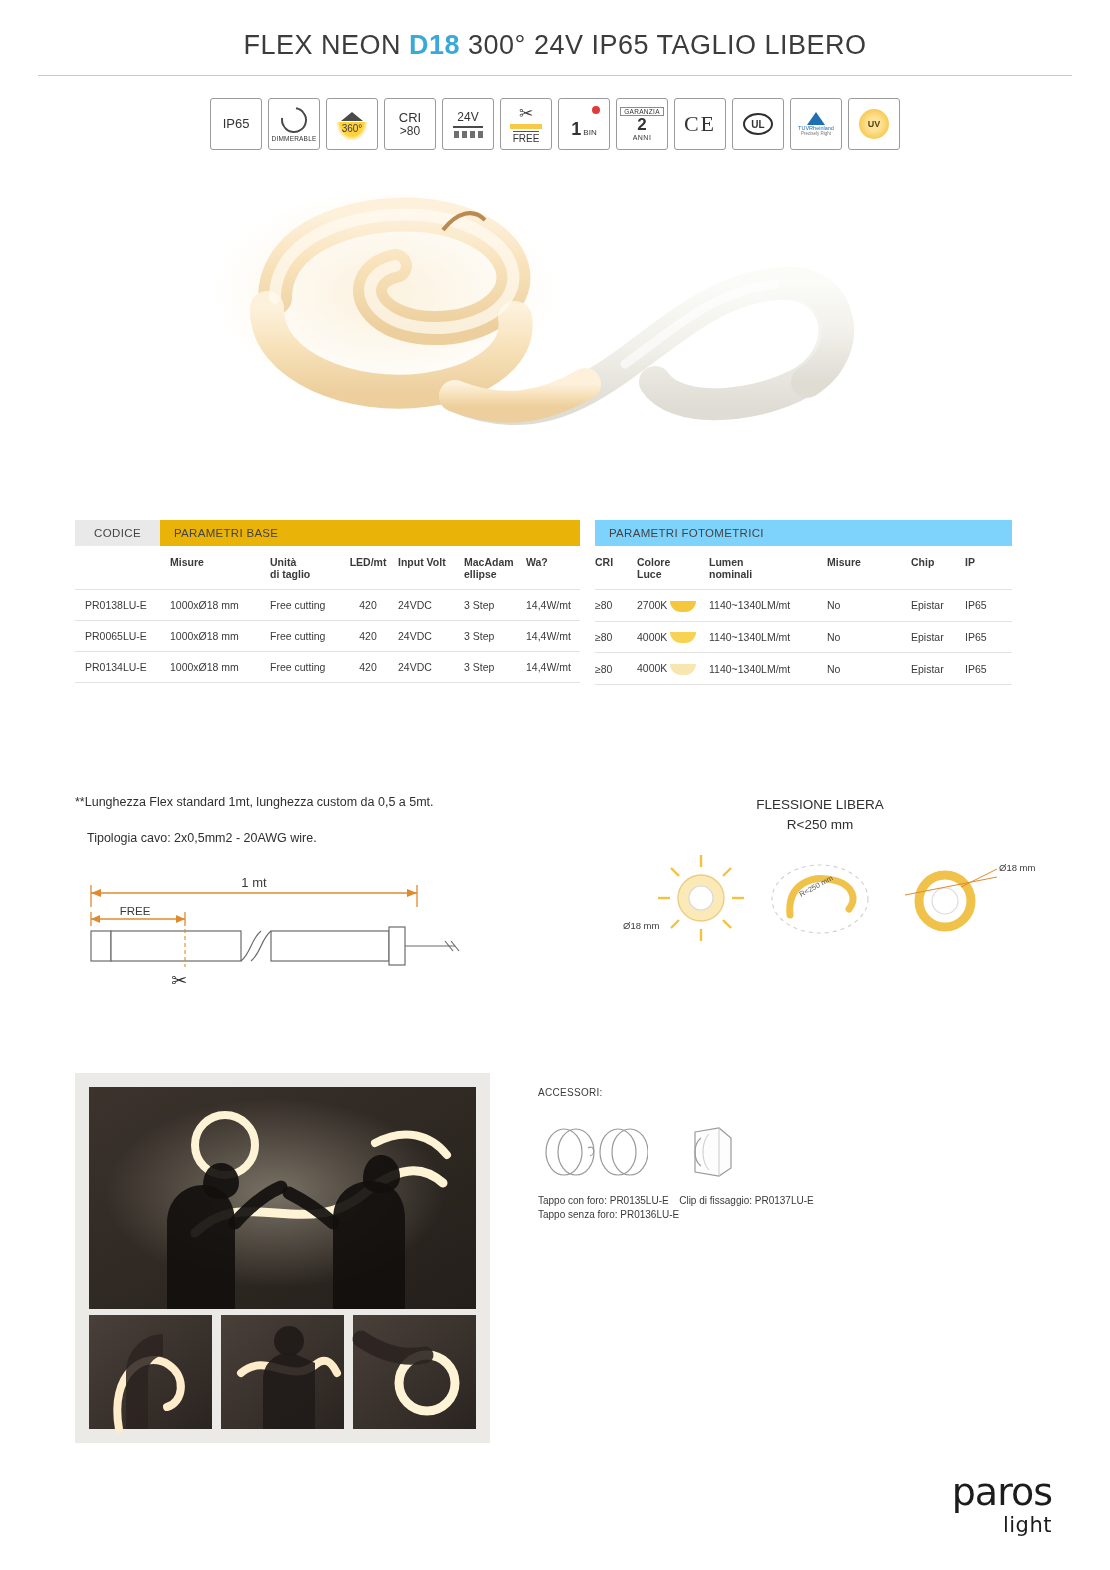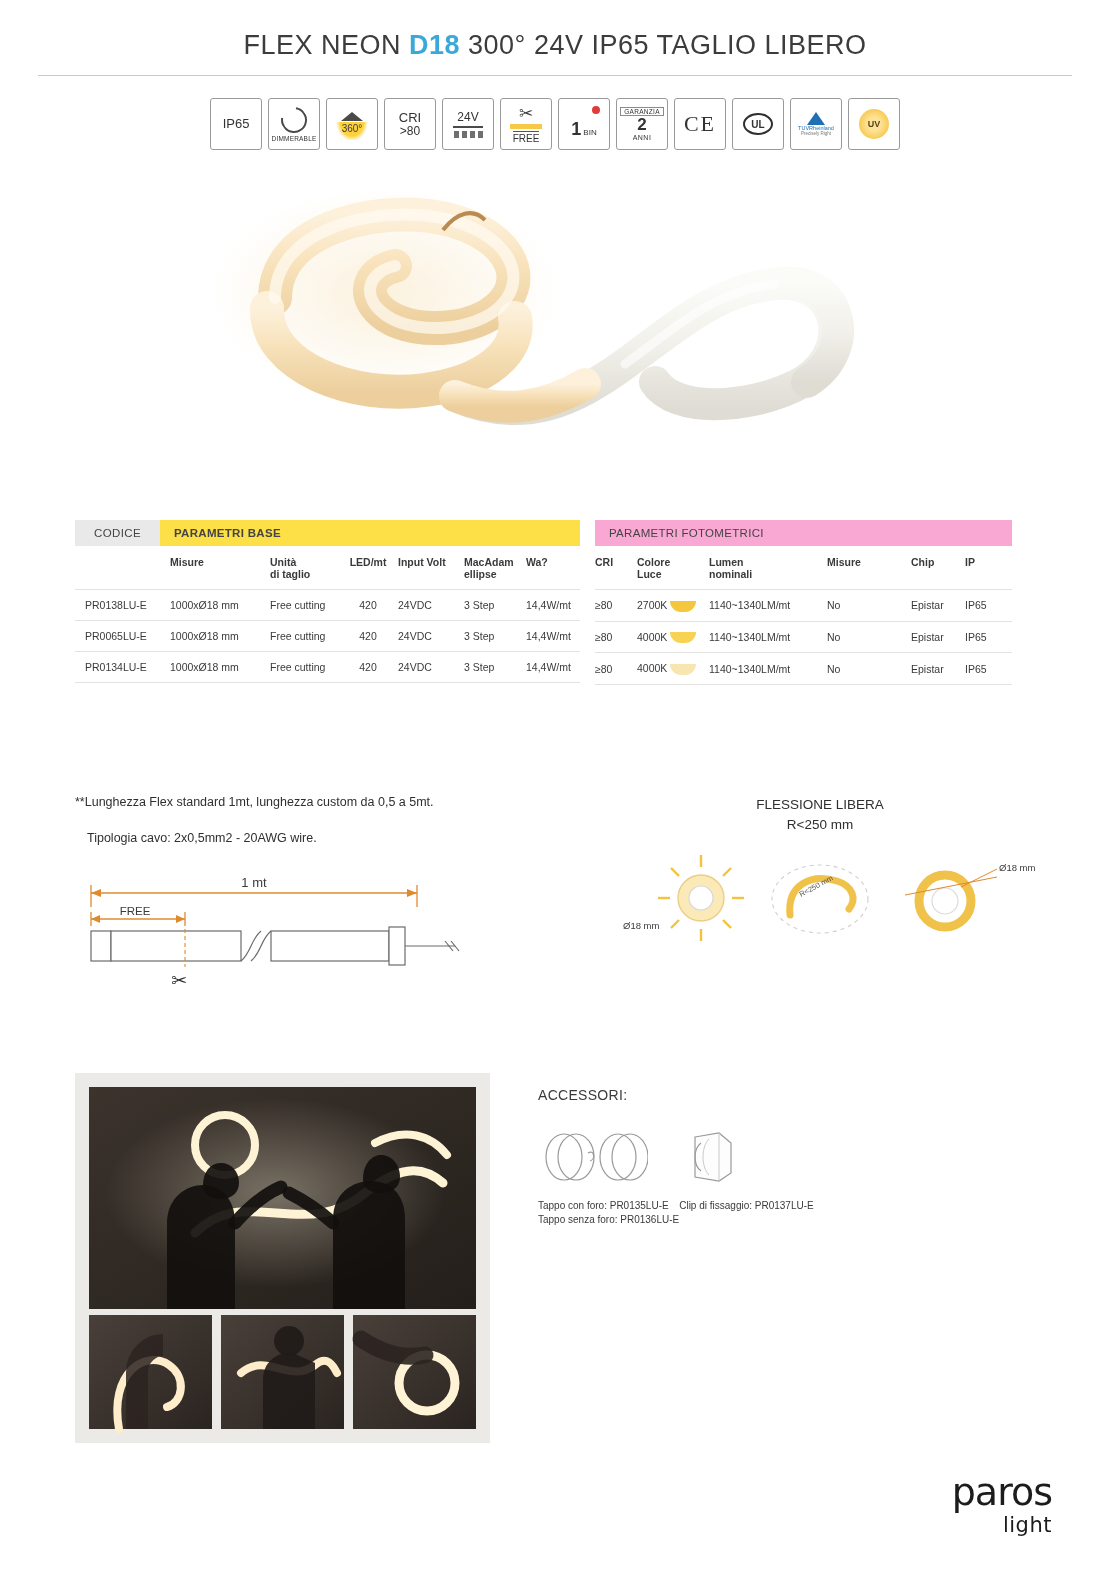--- a/index.html
+++ b/index.html
@@ -134,28 +134,27 @@
     width: 85px;
     background: #e9e9e9;
     color: #444;
     text-align: center;
     padding: 7px 0;
     font-size: 11.5px;
     letter-spacing: .4px;
   }
   .params-cell {
     flex: 1;
-    background: #fde047;
+    background: #eab308;
     color: #444;
     padding: 7px 0 7px 14px;
     letter-spacing: .3px;
-    font-weight: bold;
   }
   .params-cell-full {
-    background: #f9a8d4;
+    background: #7dd3fc;
     color: #444;
     padding: 7px 0 7px 14px;
     letter-spacing: .3px;
     font-size: 11.5px;
   }
 
   table { border-collapse: collapse; width: 100%; font-size: 10.5px; color: #3a3a3a; }
   th {
     font-weight: 700;
     text-align: left;
@@ -187,21 +186,21 @@
   .note-line { font-size: 12.5px; color: #2f2f2f; }
   .note-line.second { margin-top: 22px; padding-left: 12px; }
 
   .flex-right { flex: 1; padding-left: 30px; text-align: center; }
   .fl-title { font-size: 13.5px; color: #2f2f2f; line-height: 20px; }
 
   
   .bottom { margin-top: 56px; display: flex; padding: 0 75px; }
   .photo-wrap { width: 415px; }
   .acc { flex: 1; padding-left: 48px; padding-top: 14px; }
-  .acc-title { font-size: 14px; color: #3a3a3a; letter-spacing: .3px; }
+  .acc-title { font-size: 10px; color: #3a3a3a; letter-spacing: .3px; }
   .acc-row { display: flex; margin-top: 26px; }
   .acc-cap { font-size: 10px; color: #3a3a3a; line-height: 14px; margin-top: 10px; }
 
   
   .logo {
     position: absolute;
     right: 58px;
     bottom: 34px;
     text-align: right;
     line-height: 1;

